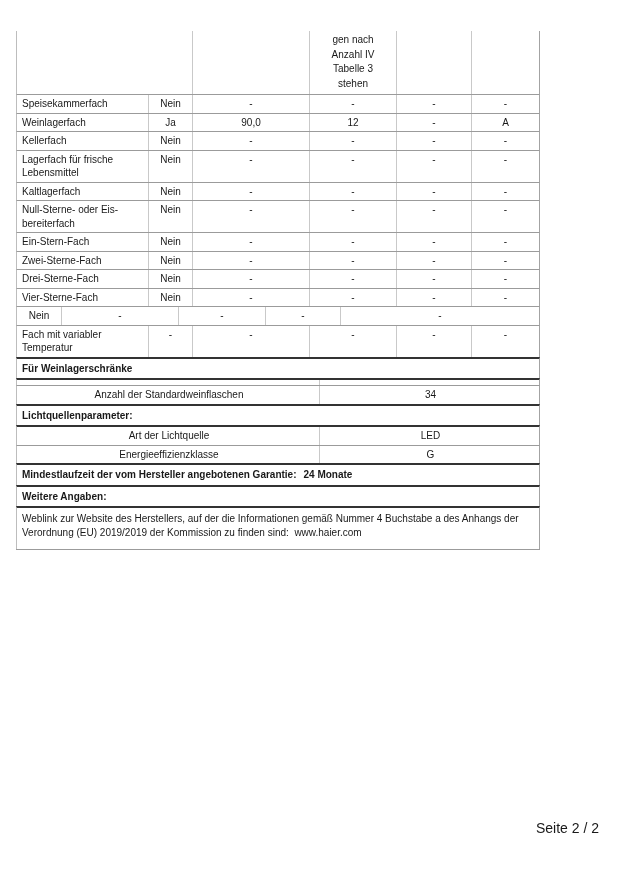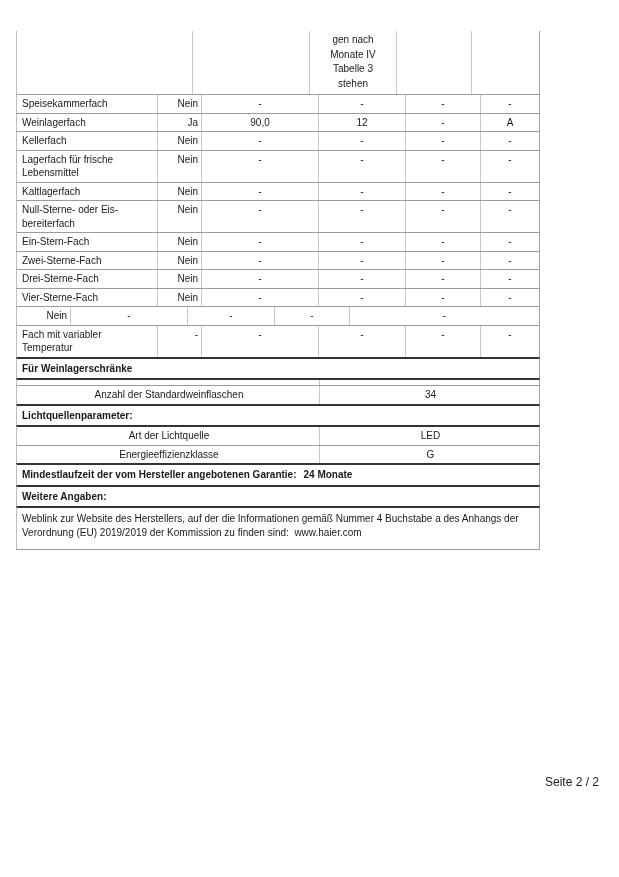--- a/index.html
+++ b/index.html
@@ -25,58 +25,58 @@
     border-top: 1px solid #9b9b9b;
     border-left: 1px solid #bdbdbd;
     border-right: 1px solid #a3a3a3;
   }
   .header-row { border-top: none; height: 63px; }
   .caption-row, .caption-row + .row { border-top: 2px solid #333333; }
   .c { padding: 2px 3px; }
   .c + .c { border-left: 1px solid #c9c9c9; }
   
   .c1 { width: 131px; padding-left: 5px; }
-  .c2 { width: 44px;  text-align: right; margin-left: 9px; }
+  .c2 { width: 44px;  text-align: center; }
   .c3 { width: 117px; text-align: center; }
   .c4 { width: 87px;  text-align: center; }
   .c5 { width: 75px;  text-align: center; }
   .c6 { flex: 1;      text-align: center; }
   .h12 { width: 175px; } 
   .header-row .c { padding-top: 2px; line-height: 14.6px; }
   .body-row { min-height: 17.5px; }
   
   .kv-l { width: 302px; padding-left: 5px; }
   .kv-r { flex: 1; padding-left: 5px; }
   .kv-row { min-height: 18.5px; text-align: center; }
   .caption-row { min-height: 18.5px; }
   .caption-row .c { flex: 1; font-weight: bold; padding: 3px 3px 3px 5px; }
   .caption-row .normal-part { font-weight: bold; margin-left: 7px; }
   .mh21 { min-height: 21px; }
   .spacer-row { height: 7px; }
   .weblink-row { display: block; padding: 4px 5px 10px 5px; }
   .weblink-line { white-space: pre-wrap; }
   .page-footer {
     position: absolute;
-    top: 777px; right: 20px;
-    font-size: 12px;
+    top: 823px; right: 20px;
+    font-size: 14px;
     line-height: 10px;
     color: #191919;
   }
 </style>
 </head>
 <body>
 
 <div class="doc-table">
 
   <div class="row header-row">
     <div class="c h12"></div>
     <div class="c c3"></div>
     <div class="c c4">
       <div>gen nach</div>
-      <div>Monate IV</div>
+      <div>Anzahl IV</div>
       <div>Tabelle 3</div>
       <div>stehen</div>
     </div>
     <div class="c c5"></div>
     <div class="c c6"></div>
   </div>
 
   <div class="row body-row">
     <div class="c c1">Speisekammerfach</div>
     <div class="c c2">Nein</div>

